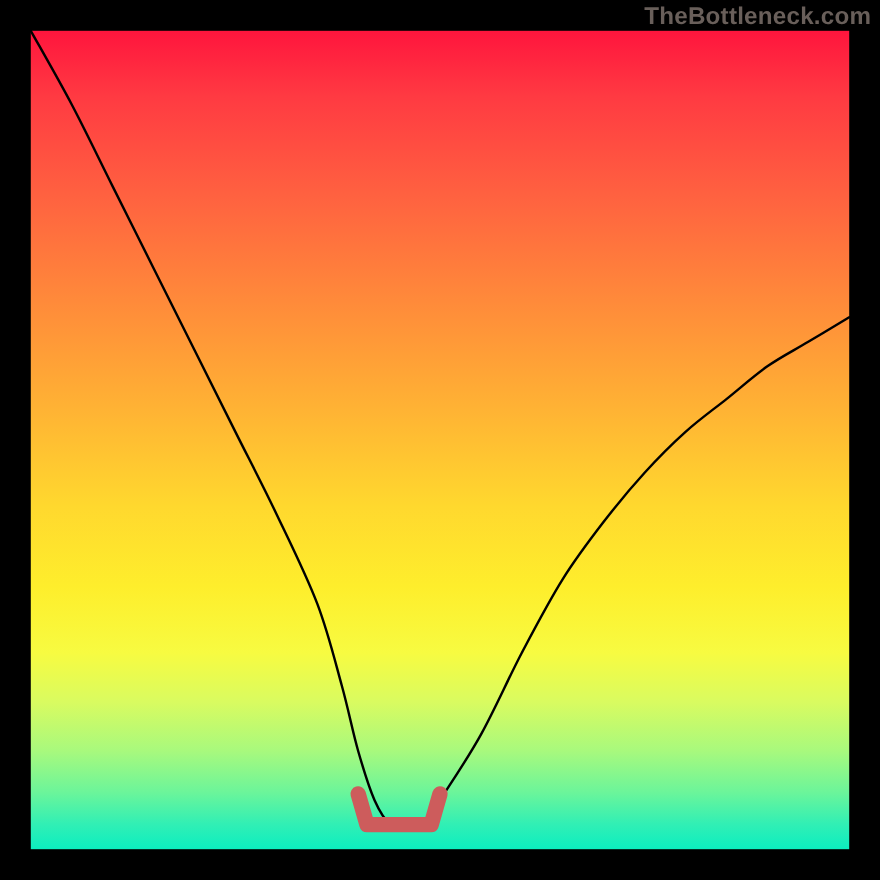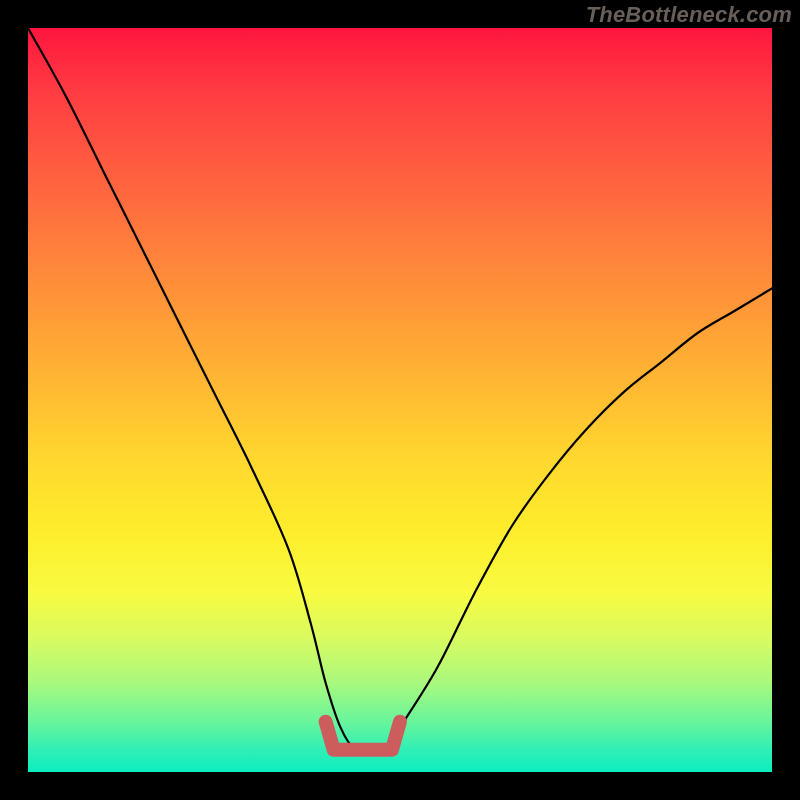--- a/index.html
+++ b/index.html
@@ -12,21 +12,20 @@
   }
   .watermark {
     position: absolute;
     top: 2px;
     right: 8px;
     font-family: Arial, Helvetica, sans-serif;
     font-size: 22px;
     font-weight: 600;
     color: #695f5a;
     letter-spacing: 0.2px;
-    font-style: italic;
   }
   .plot {
     position: absolute;
     left: 28px;
     top: 28px;
     width: 744px;
     height: 744px;
     
     background: linear-gradient(
       to bottom,

